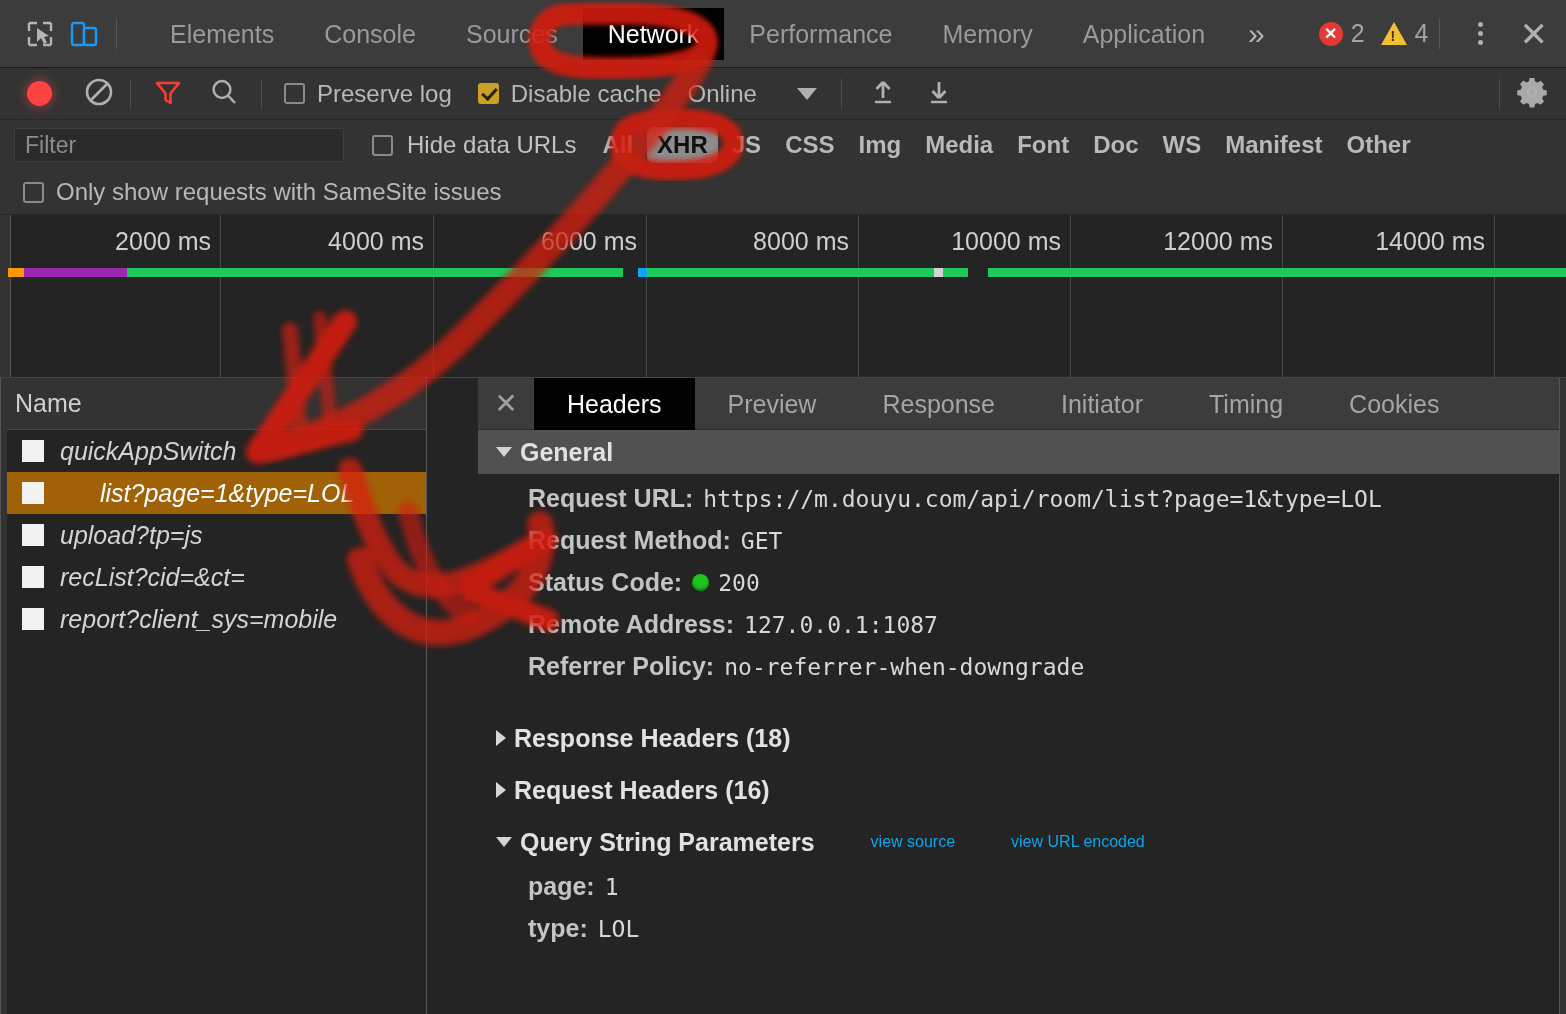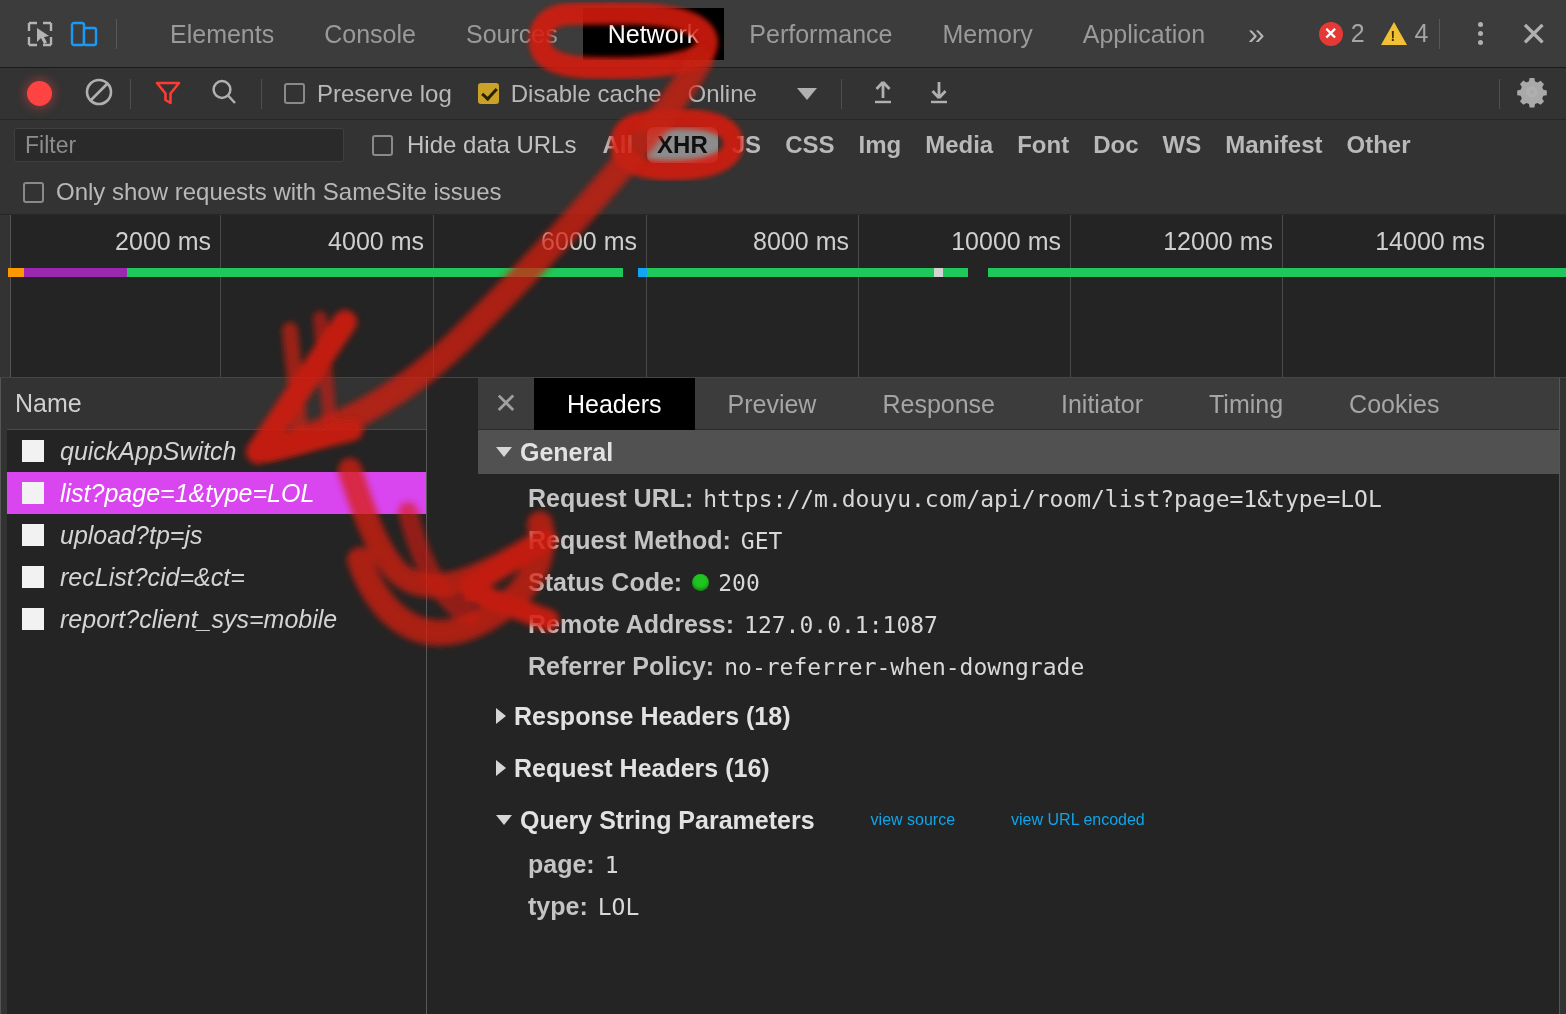--- a/index.html
+++ b/index.html
@@ -221,21 +221,21 @@
     padding-left: 22px; box-sizing: border-box;
     cursor: default;
   }
   .reqrow .fico {
     width: 22px; height: 22px; background: #f2f2f2;
     flex: none; margin-right: 16px;
   }
   .reqrow .rname {
     font-size: 25px; color: #d4d4d4; white-space: nowrap; font-style: italic;
   }
-  .reqrow.selected { background: #d946ef; }
+  .reqrow.selected { background: #a16207; gap: 40px; }
   .reqrow.selected .rname { color: #ffffff; }
 
   .detailpanel {
     position: absolute; left: 478px; top: 0;
     width: 1088px; height: 636px;
     background: #242424;
     box-sizing: border-box;
     overflow: hidden;
   }
   .dtabs {
@@ -541,21 +541,21 @@
         <div class="kvrow">
           <span class="k">Remote Address:</span>
           <span class="v">127.0.0.1:1087</span>
         </div>
         <div class="kvrow">
           <span class="k">Referrer Policy:</span>
           <span class="v">no-referrer-when-downgrade</span>
         </div>
       </div>
 
-      <div class="section-head plain" style="">
+      <div class="section-head plain" style="margin-top:22px;">
         <span class="tri closed"></span>
         <span>Response Headers (18)</span>
       </div>
 
       <div class="section-head plain" style="margin-top:8px;">
         <span class="tri closed"></span>
         <span>Request Headers (16)</span>
       </div>
 
       <div class="section-head plain qsp-head" style="margin-top:8px;">

